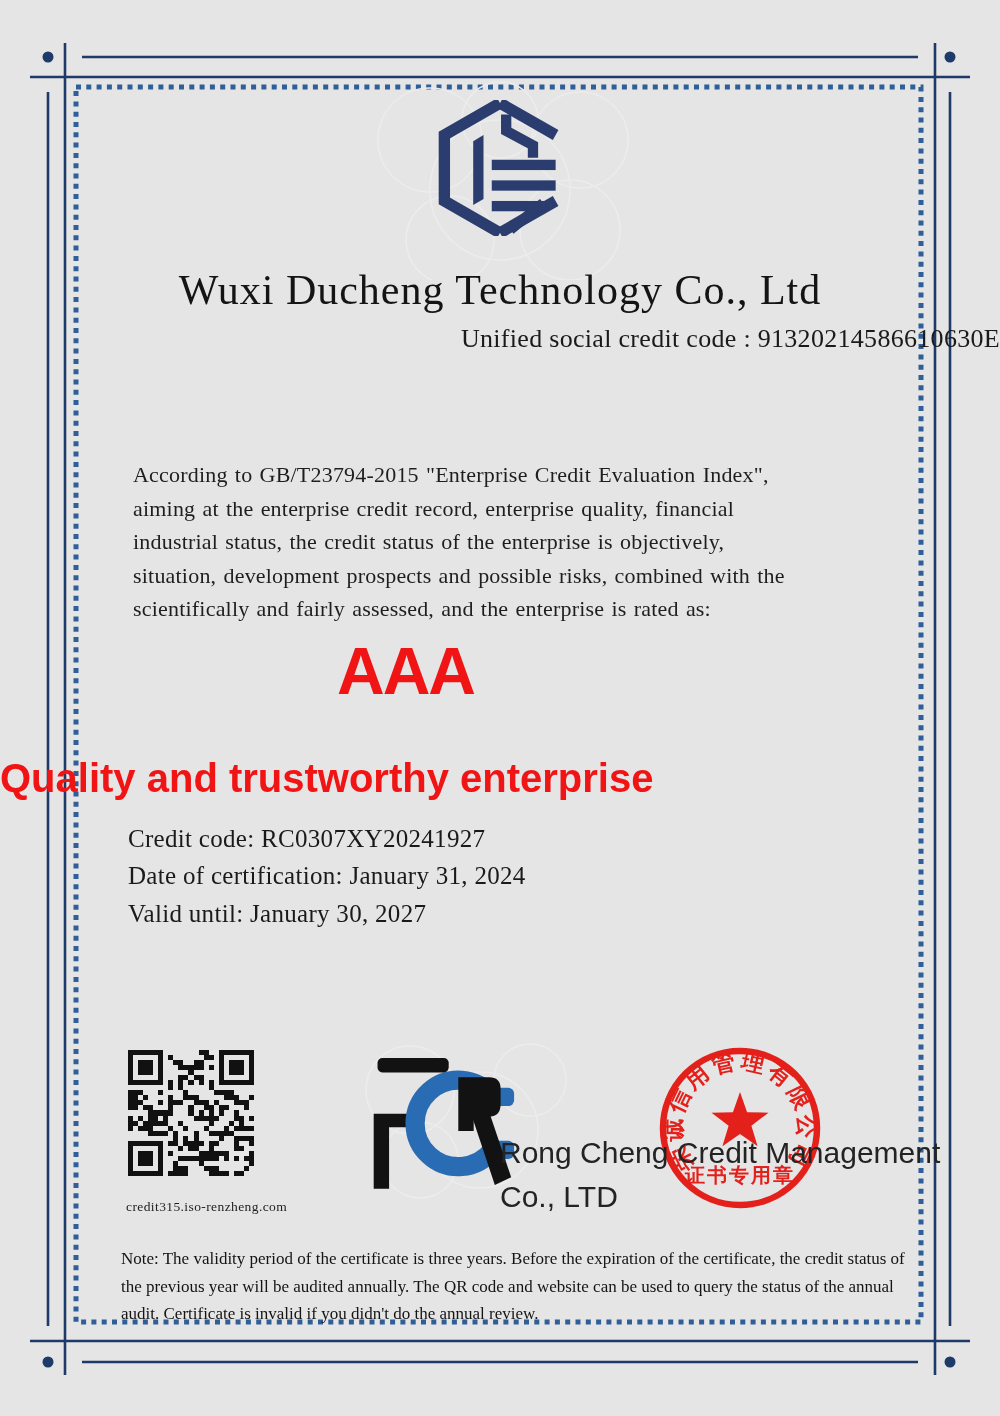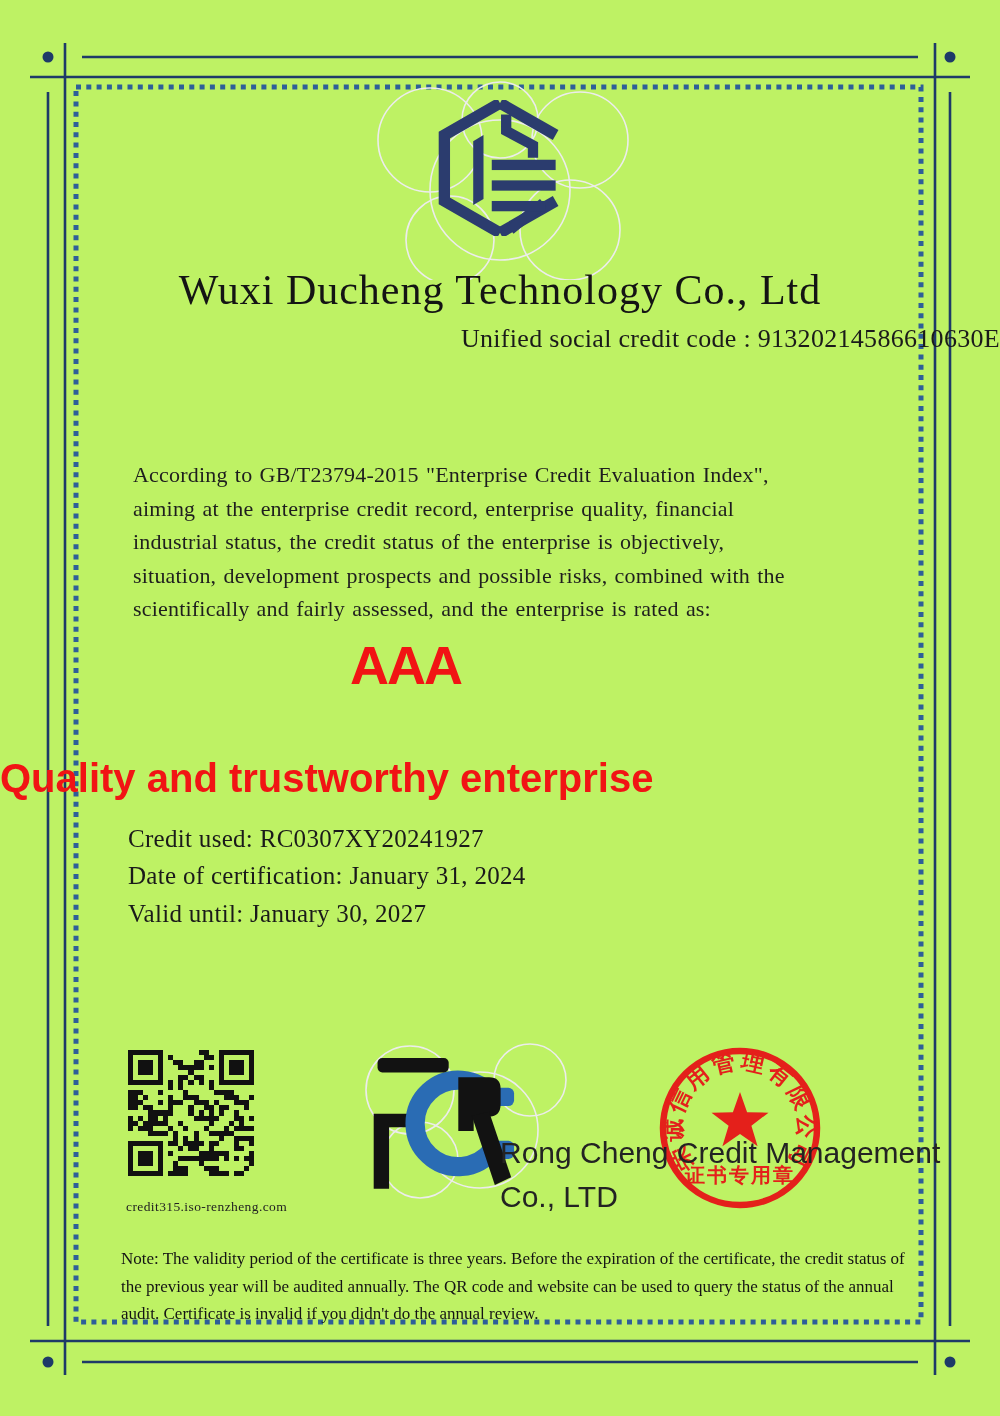--- a/index.html
+++ b/index.html
@@ -1,28 +1,28 @@
 <!DOCTYPE html>
 <html><head>
 <meta charset="utf-8">
 <style>
   html,body{margin:0;padding:0;background:#ffffff;}
-  .page{position:relative;width:1000px;height:1416px;background:#bef264;overflow:hidden;
+  .page{position:relative;width:1000px;height:1416px;background:#e5e5e5;overflow:hidden;
         font-family:"Liberation Serif", serif;}
   .frame-svg{position:absolute;left:0;top:0;width:1000px;height:1416px;pointer-events:none;}
   .wm-svg{position:absolute;pointer-events:none;}
   .logo{position:absolute;left:438px;top:100px;width:124px;height:136px;}
   .title{position:absolute;left:0;top:266px;width:1000px;text-align:center;
          font-size:42px;line-height:1.15;color:#141414;letter-spacing:1px;}
   .subtitle{position:absolute;left:0;top:324px;width:1000px;text-align:right;
             font-size:26px;color:#1a1a1a;letter-spacing:0.3px;}
   .body-text{position:absolute;left:133px;top:458px;width:745px;
              font-size:22px;line-height:33.6px;color:#1e1e1e;letter-spacing:0.2px;word-spacing:1.5px;}
   .rating{position:absolute;left:0;top:638px;width:811px;text-align:center;
-          font-family:"Liberation Sans", sans-serif;font-weight:700;font-size:54px;line-height:1;
+          font-family:"Liberation Sans", sans-serif;font-weight:700;font-size:66px;line-height:1;
           letter-spacing:-2px;}
   .rating-title{position:absolute;left:0;top:758px;width:1000px;text-align:left;
           font-family:"Liberation Sans", sans-serif;font-weight:700;font-size:40px;line-height:1;}
   .meta{position:absolute;left:128px;top:820px;font-size:25px;line-height:37.3px;color:#1a1a1a;
         letter-spacing:0.3px;}
   .qr{position:absolute;left:128px;top:1050px;width:126px;height:126px;}
   .qr svg{width:126px;height:126px;display:block;}
   .qr-caption{position:absolute;left:126px;top:1199px;font-size:13.5px;color:#222;letter-spacing:0.4px;}
   .rc-logo{position:absolute;left:366px;top:1048px;width:150px;height:145px;}
   .stamp{position:absolute;left:658px;top:1046px;width:164px;height:164px;z-index:2;}
@@ -105,21 +105,21 @@
     <div>aiming at the enterprise credit record, enterprise quality, financial</div>
     <div>industrial status, the credit status of the enterprise is objectively,</div>
     <div>situation, development prospects and possible risks, combined with the</div>
     <div>scientifically and fairly assessed, and the enterprise is rated as:</div>
   </div>
 
   <div class="rating" id="rating" style="color: rgb(241, 20, 20);">AAA</div>
   <div class="rating-title" id="rating-title" style="color: rgb(241, 20, 20);">Quality and trustworthy enterprise</div>
 
   <div class="meta">
-    <div>Credit used:  RC0307XY20241927</div>
+    <div>Credit code:  RC0307XY20241927</div>
     <div>Date of certification: January 31, 2024</div>
     <div>Valid until: January 30, 2027</div>
   </div>
 
   <div class="qr">
     <svg id="qr-svg" viewBox="0 0 125 125" shape-rendering="crispEdges">
         <rect x="0" y="0" width="5" height="5" fill="#111"></rect>
         <rect x="5" y="0" width="5" height="5" fill="#111"></rect>
         <rect x="10" y="0" width="5" height="5" fill="#111"></rect>
         <rect x="15" y="0" width="5" height="5" fill="#111"></rect>

